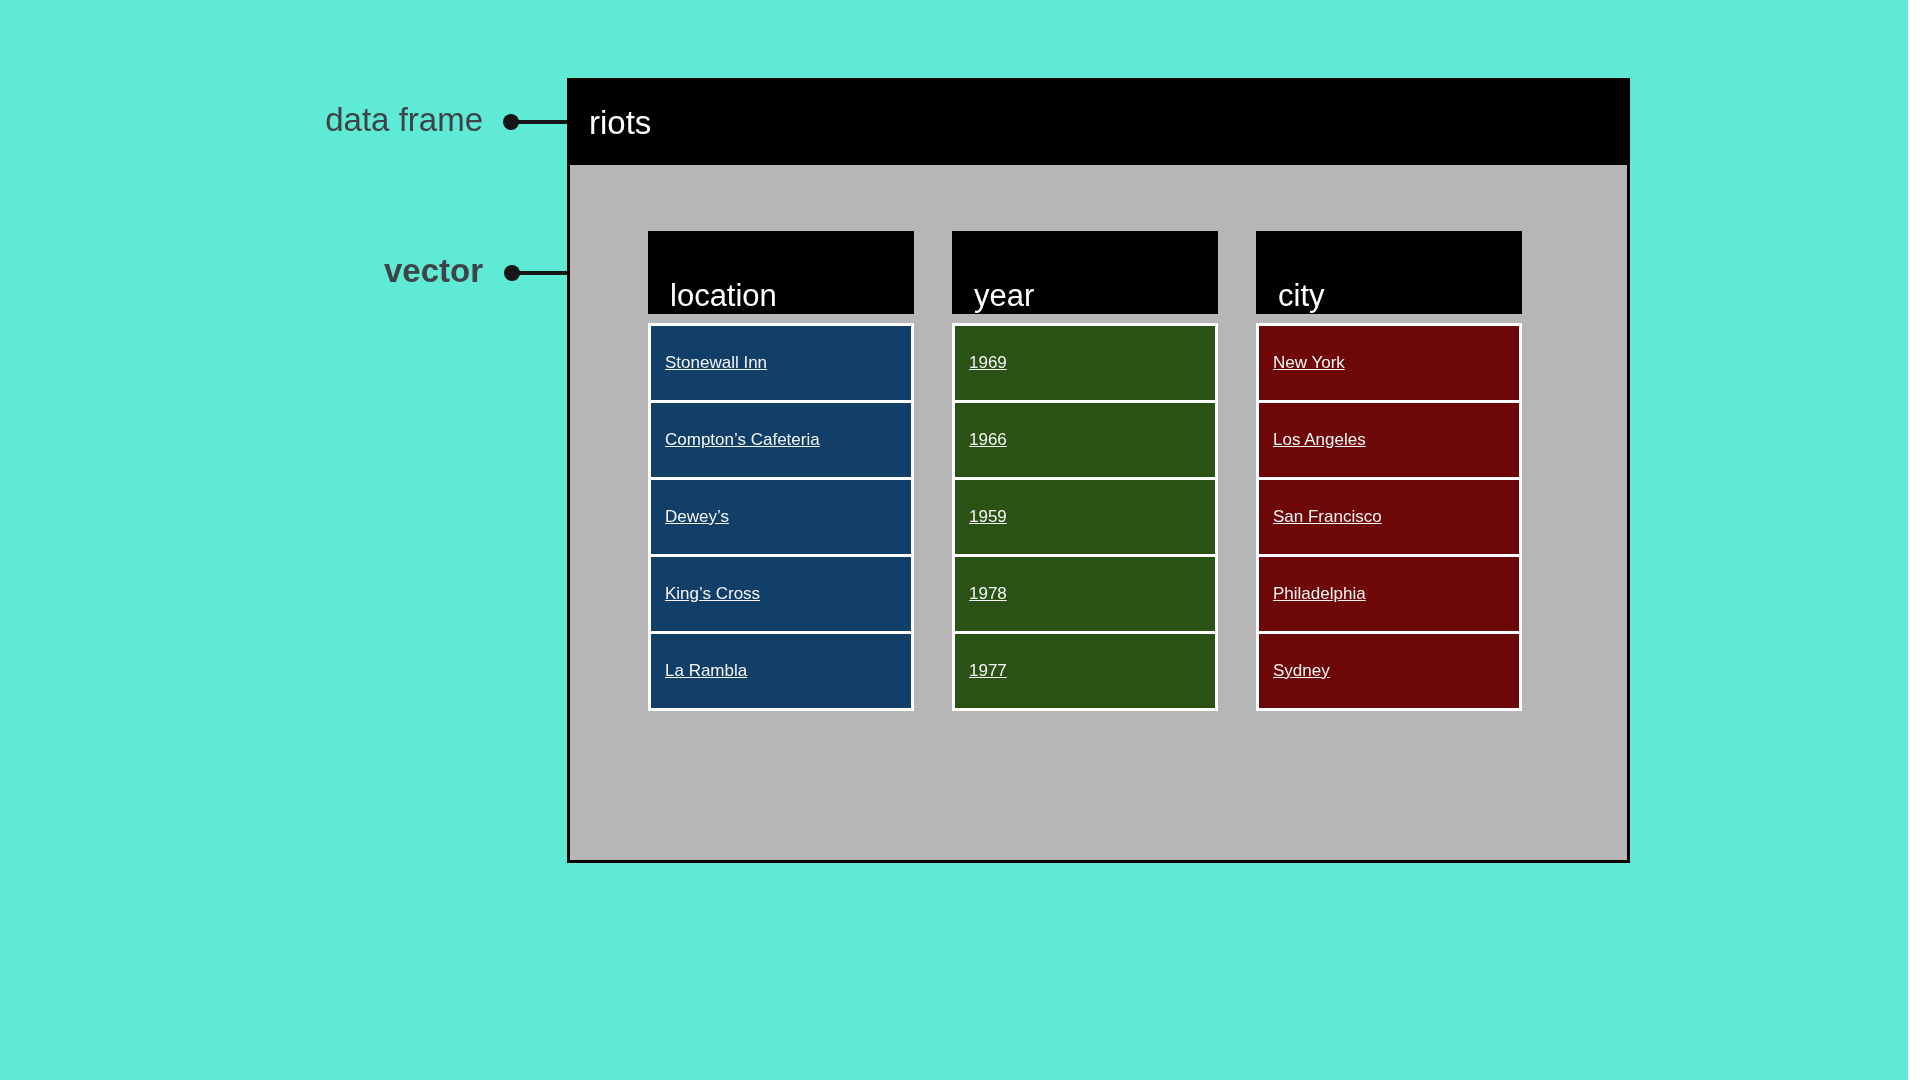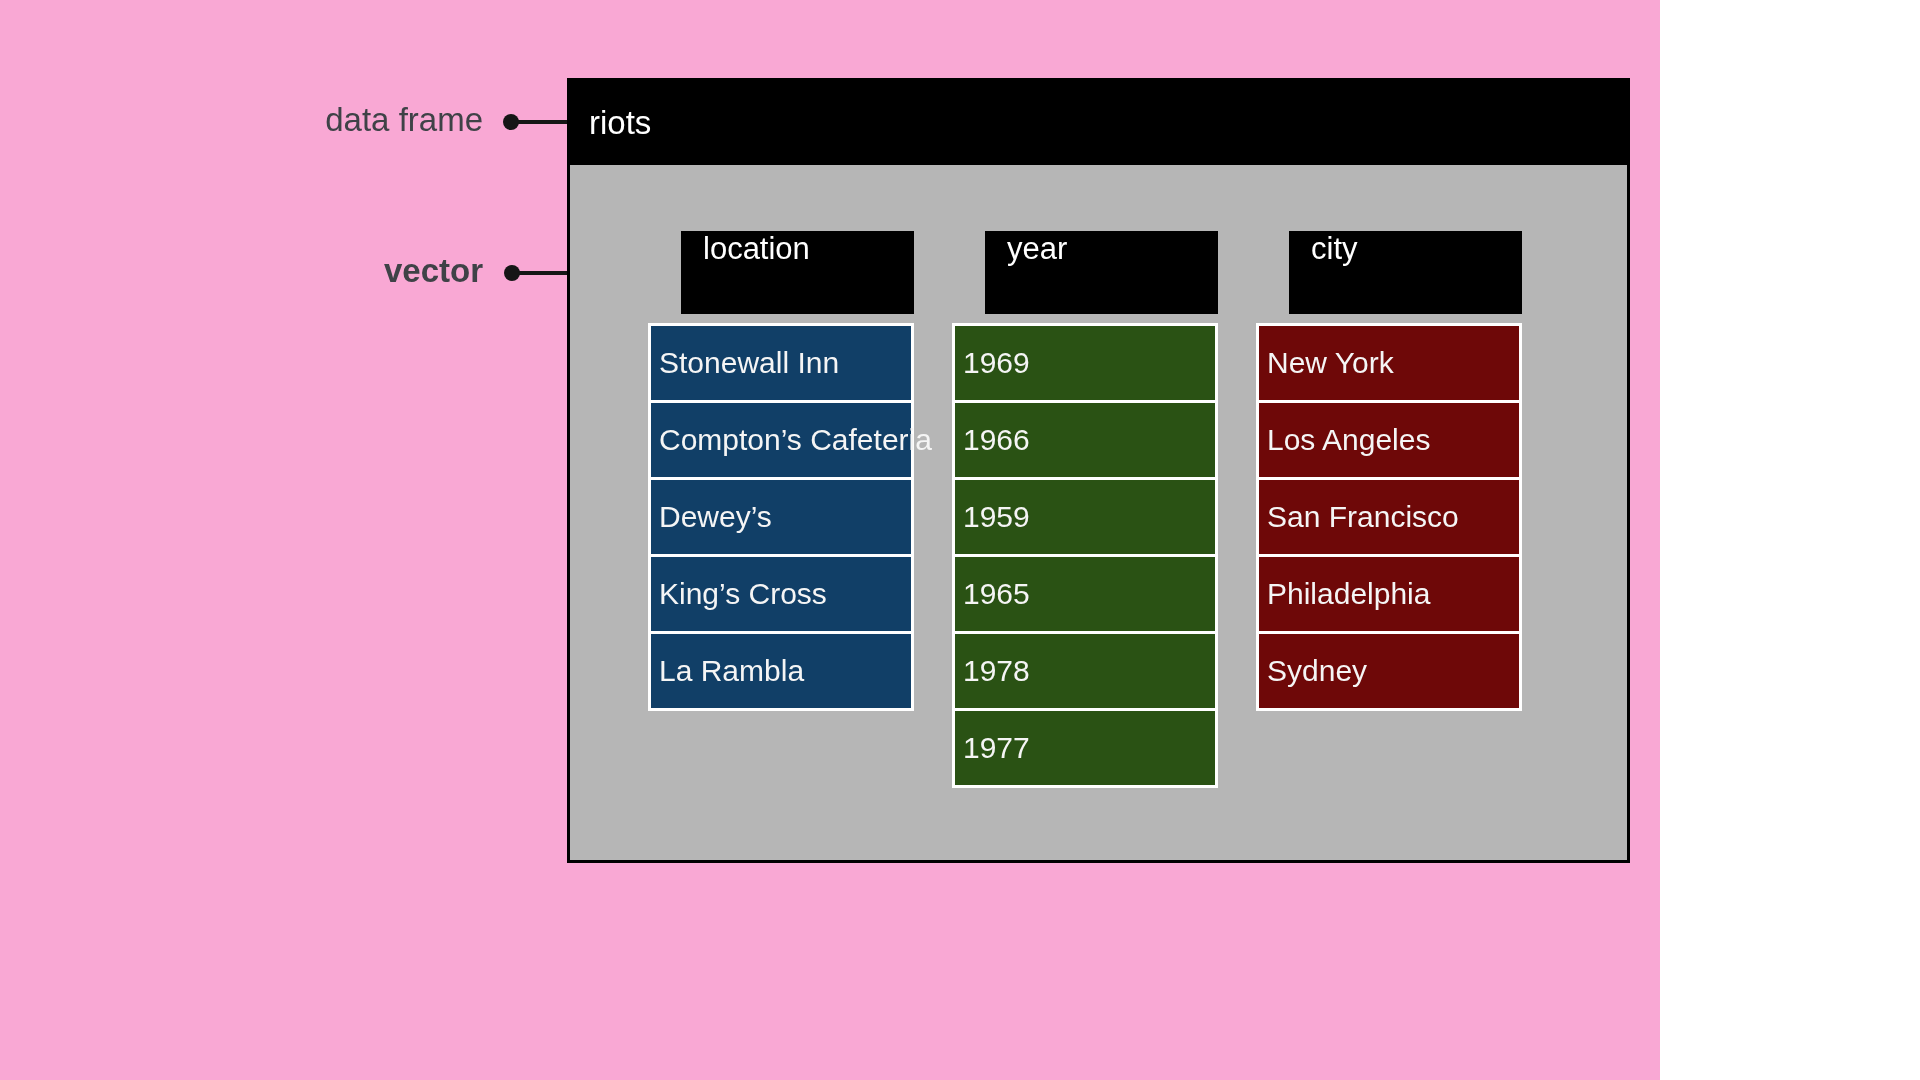--- a/index.html
+++ b/index.html
@@ -3,23 +3,23 @@
 <meta charset="utf-8">
 <style>
   html, body {
     margin: 0;
     padding: 0;
     background: #ffffff;
     font-family: "Liberation Sans", sans-serif;
   }
   .canvas {
     position: relative;
-    width: 1660px;
+    width: 1908px;
     height: 1080px;
-    background: #f9a8d4;
+    background: #5eead4;
     overflow: hidden;
   }
 
   
   .annot-label {
     position: absolute;
     left: 0;
     width: 483px;
     text-align: right;
     transform: translateY(-54%);
@@ -63,47 +63,47 @@
     display: flex;
     gap: 38px;
     margin: 66px 0 0 78px;
   }
   .column { width: 266px; }
 
   .col-header {
     height: 83px;
     background: var(--header-bg, #000000);
     display: flex;
-    align-items: flex-start;
+    align-items: flex-end;
     padding-left: 22px;
     box-sizing: border-box;
     margin-bottom: 9px;
-    margin-left: 33px;
   }
   .col-header span {
     color: var(--header-text, #ffffff);
     font-size: 31px;
   }
 
   .cells {
     background: var(--cell-border, #ffffff);
     padding: 3px;
     display: flex;
     flex-direction: column;
     gap: 3px;
   }
   .cell {
     height: 74px;
     display: flex;
     align-items: center;
-    padding-left: 8px;
+    padding-left: 14px;
     box-sizing: border-box;
     color: var(--cell-text, #f5f5f5);
-    font-size: 30px;
+    font-size: 17px;
     white-space: nowrap;
+    text-decoration: underline;
   }
   .col-0 .cell { background: var(--col-0, #113f67); }
   .col-1 .cell { background: var(--col-1, #2a5214); }
   .col-2 .cell { background: var(--col-2, #6e0808); }
 </style>
 </head>
 <body>
 
 <div class="canvas">
 
@@ -147,21 +147,20 @@
       </div>
 
       <div class="column col-1">
         <div class="col-header">
           <span>year</span>
         </div>
         <div class="cells">
           <div class="cell">1969</div>
           <div class="cell">1966</div>
           <div class="cell">1959</div>
-          <div class="cell">1965</div>
           <div class="cell">1978</div>
           <div class="cell">1977</div>
         </div>
       </div>
 
       <div class="column col-2">
         <div class="col-header">
           <span>city</span>
         </div>
         <div class="cells">

